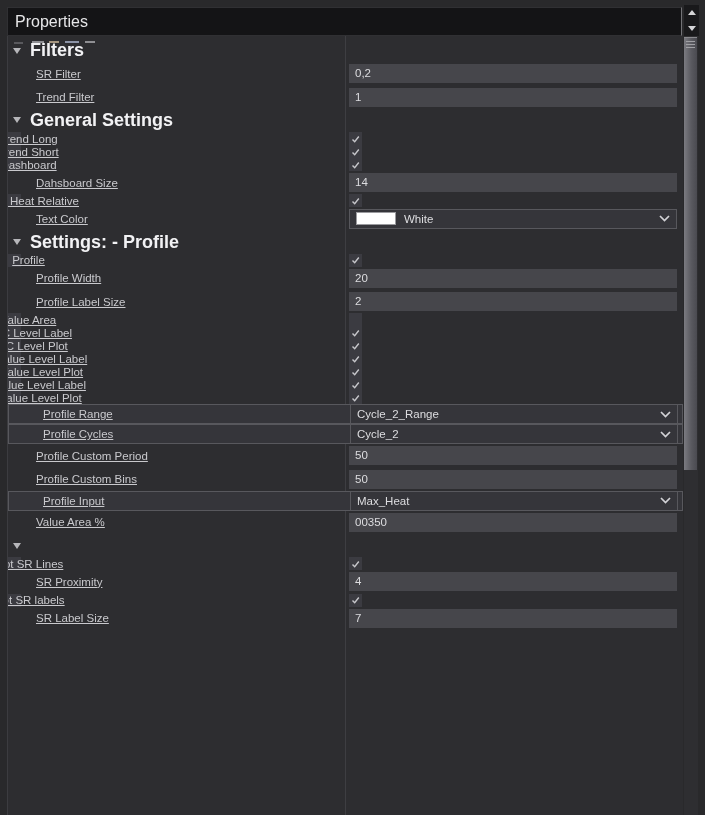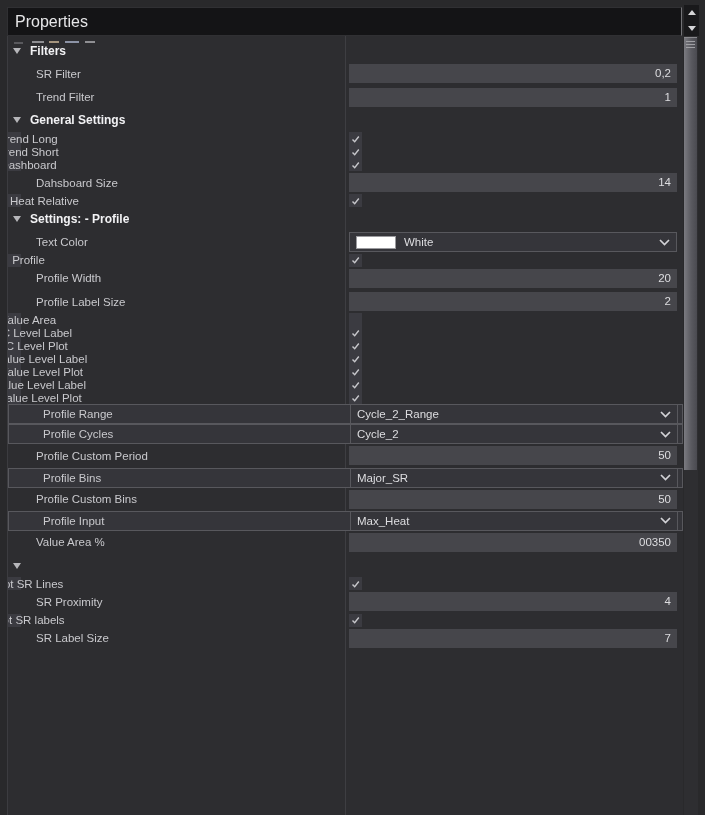--- a/index.html
+++ b/index.html
@@ -19,26 +19,26 @@
     border-bottom:5px solid #d6d6d8;}
   .tri-dn{width:0;height:0;border-left:4px solid transparent;border-right:4px solid transparent;
     border-top:5px solid #d6d6d8;}
 
   
   .content{position:absolute;left:7px;top:36px;width:676px;height:779px;
     background:#2d2d30;border-left:1px solid #3c3c40;box-sizing:border-box;overflow:hidden;}
   .col-divider{position:absolute;left:337px;top:0;bottom:0;width:1px;background:#3e3e42;}
   .rows{position:absolute;left:0;top:3px;right:0;}
   .row{height:23.25px;position:relative;display:flex;align-items:center;}
-  .row .plabel{margin-left:28px;color:#c9c9cd;font-size:11.5px;white-space:nowrap;}
+  .row .plabel{margin-left:28px;color:#c9c9cd;font-size:11.5px;white-space:nowrap;text-decoration:underline;}
   .row.section .tri{margin-left:5px;width:0;height:0;
     border-left:4.5px solid transparent;border-right:4.5px solid transparent;
     border-top:6px solid #b6b6ba;}
-  .row.section .slabel{margin-left:9px;color:#f2f2f4;font-weight:bold;font-size:12px;white-space:nowrap;}
-  .val{position:absolute;left:341px;width:328px;height:100%;display:flex;align-items:center;text-align:right;}
+  .row.section .slabel{margin-left:9px;color:#f2f2f4;font-weight:bold;font-size:18px;white-space:nowrap;}
+  .val{position:absolute;left:341px;width:328px;height:100%;display:flex;align-items:center;}
   .input{width:100%;height:19px;line-height:19px;background:#46464b;color:#dddde0;
     font-size:11.5px;padding:0 6px;box-sizing:border-box;white-space:nowrap;cursor:text;}
   .checkbox{width:13px;height:13px;background:#3b3b41;display:flex;align-items:center;
     justify-content:center;cursor:pointer;}
   .dropdown{width:100%;height:20px;background:#35353a;border:1px solid #58585d;
     box-sizing:border-box;display:flex;align-items:center;padding:0 6px;color:#dddde0;
     font-size:11.5px;cursor:pointer;}
   .dropdown .dtext{white-space:nowrap;}
   .chev{margin-left:auto;flex:none;display:flex;}
   .swatch{width:38px;height:11px;margin-right:8px;flex:none;border:1px solid #9a9a9e;}
@@ -136,38 +136,38 @@
         <div class="row checkbox">
           <span class="plabel">Cycle Heat Relative</span>
           <div class="val">
             <div class="checkbox">
               <span><svg width="9" height="9" viewBox="0 0 9 9">
                   <path d="M1.5 4.5 L3.7 6.8 L7.8 1.5" stroke="#c6c6ca" stroke-width="1.4" fill="none"></path>
                 </svg></span>
             </div>
           </div>
         </div>
-        <div class="row section">
-          <span class="tri"></span>
-          <span class="slabel">Settings: - Profile</span>
-        </div>
         <div class="row color">
           <span class="plabel">Text Color</span>
           <div class="val">
             <div class="dropdown">
               <span class="swatch" style="background: rgb(255, 255, 255);"></span>
               <span class="dtext">White</span>
               <span class="chev">
                 <svg width="11" height="7" viewBox="0 0 11 7">
                   <polyline points="1,1 5.5,5.5 10,1" stroke="#d2d2d6" stroke-width="1.7" fill="none"></polyline>
                 </svg>
               </span>
             </div>
           </div>
         </div>
+        <div class="row section">
+          <span class="tri"></span>
+          <span class="slabel">Settings: - Profile</span>
+        </div>
         <div class="row checkbox">
           <span class="plabel">Profile</span>
           <div class="val">
             <div class="checkbox">
               <span><svg width="9" height="9" viewBox="0 0 9 9">
                   <path d="M1.5 4.5 L3.7 6.8 L7.8 1.5" stroke="#c6c6ca" stroke-width="1.4" fill="none"></path>
                 </svg></span>
             </div>
           </div>
         </div>
@@ -272,33 +272,20 @@
                   <polyline points="1,1 5.5,5.5 10,1" stroke="#d2d2d6" stroke-width="1.7" fill="none"></polyline>
                 </svg>
               </span>
             </div>
           </div>
         </div>
         <div class="row text">
           <span class="plabel">Profile Custom Period</span>
           <div class="val">
             <div class="input">50</div>
-          </div>
-        </div>
-        <div class="row dropdown">
-          <span class="plabel">Profile Bins</span>
-          <div class="val">
-            <div class="dropdown">
-              <span class="dtext">Major_SR</span>
-              <span class="chev">
-                <svg width="11" height="7" viewBox="0 0 11 7">
-                  <polyline points="1,1 5.5,5.5 10,1" stroke="#d2d2d6" stroke-width="1.7" fill="none"></polyline>
-                </svg>
-              </span>
-            </div>
           </div>
         </div>
         <div class="row text">
           <span class="plabel">Profile Custom Bins</span>
           <div class="val">
             <div class="input">50</div>
           </div>
         </div>
         <div class="row dropdown">
           <span class="plabel">Profile Input</span>

